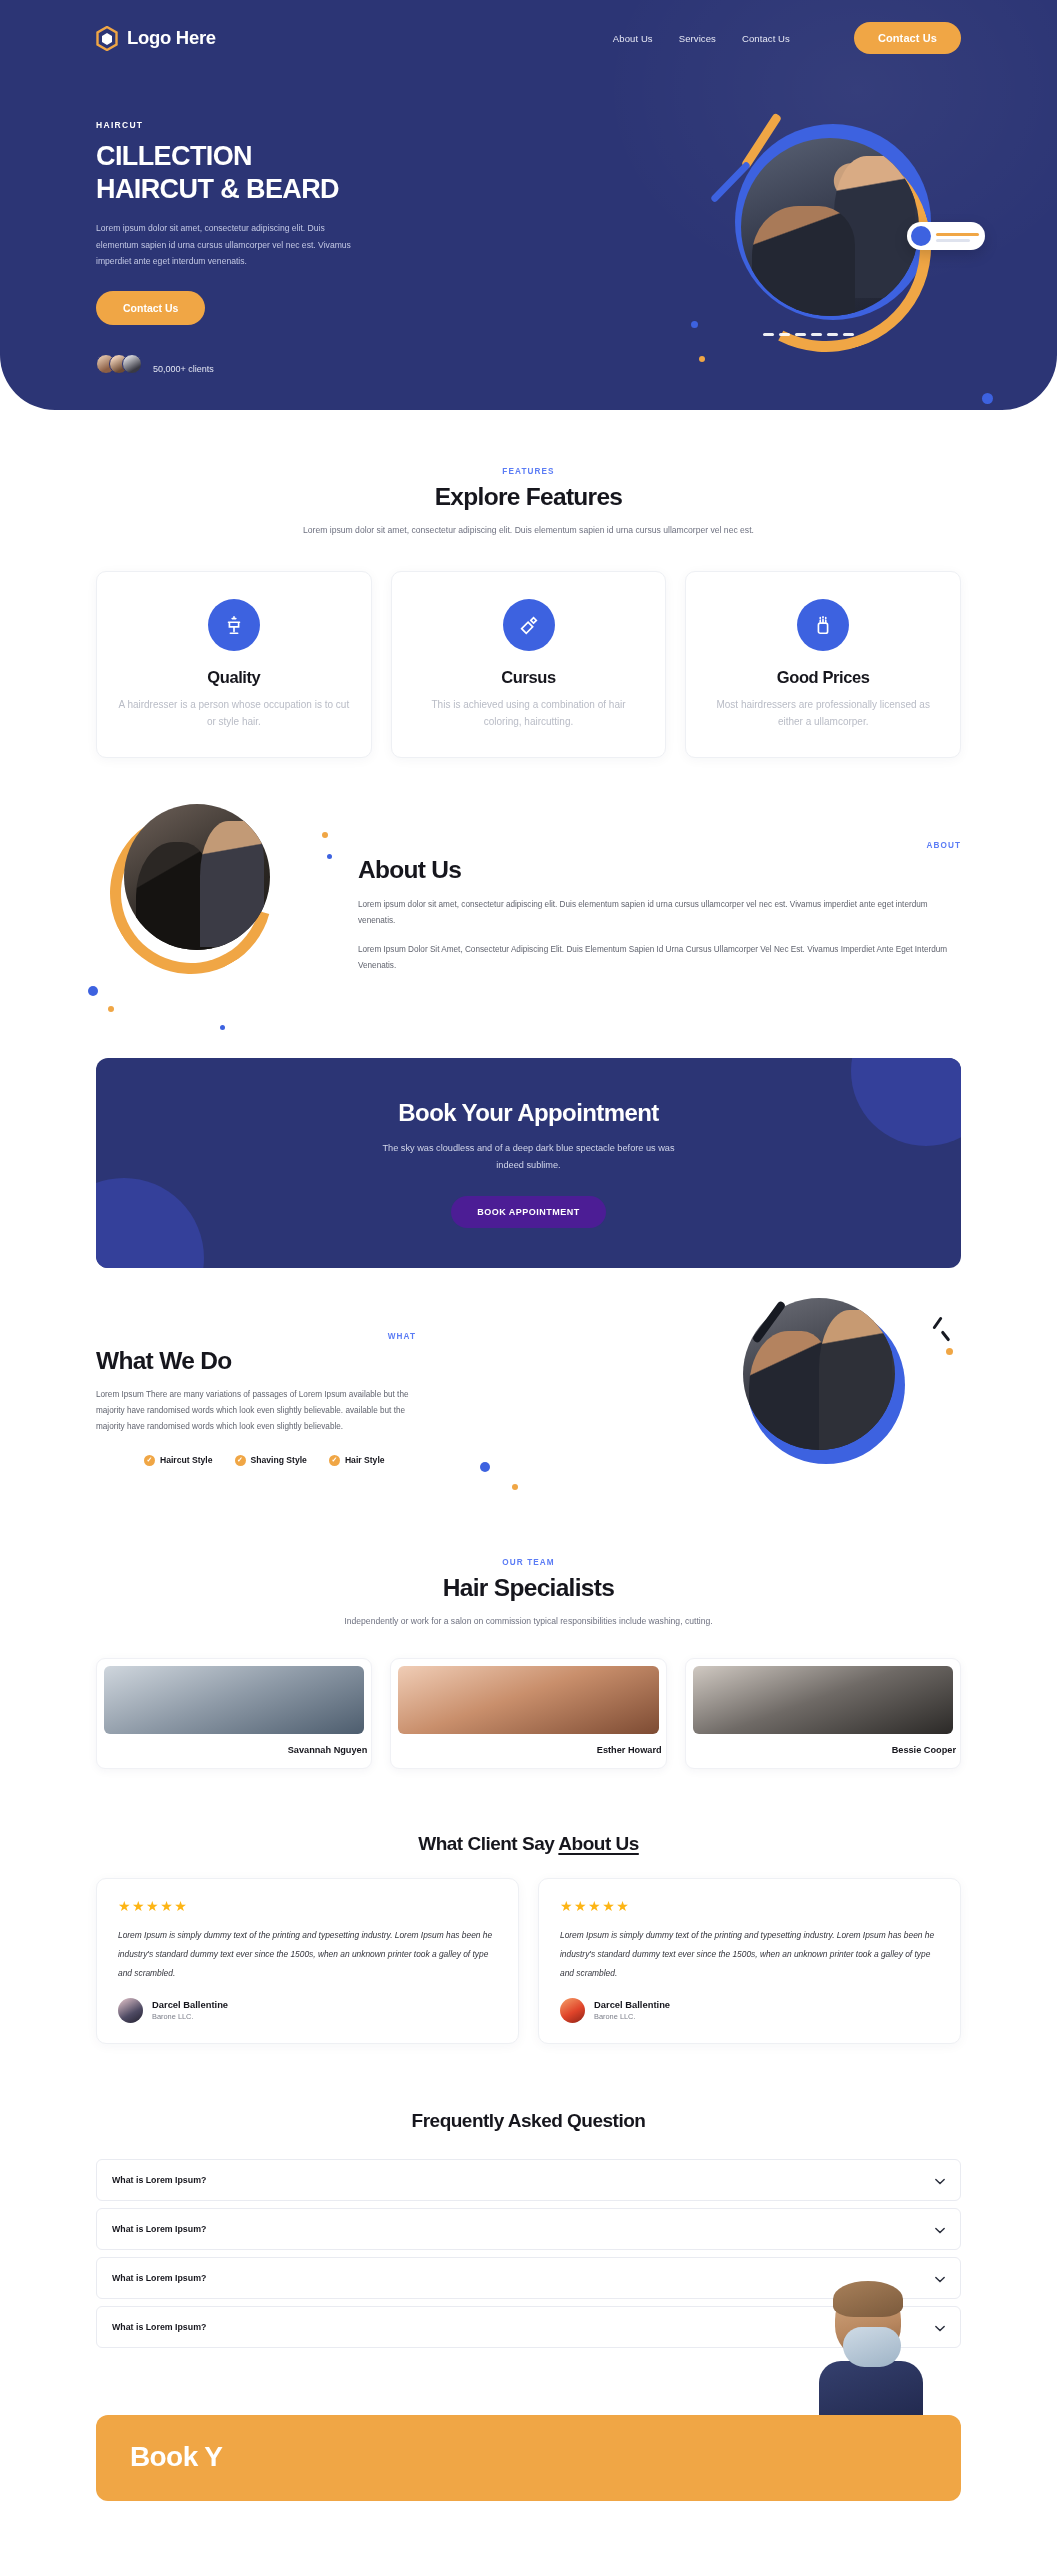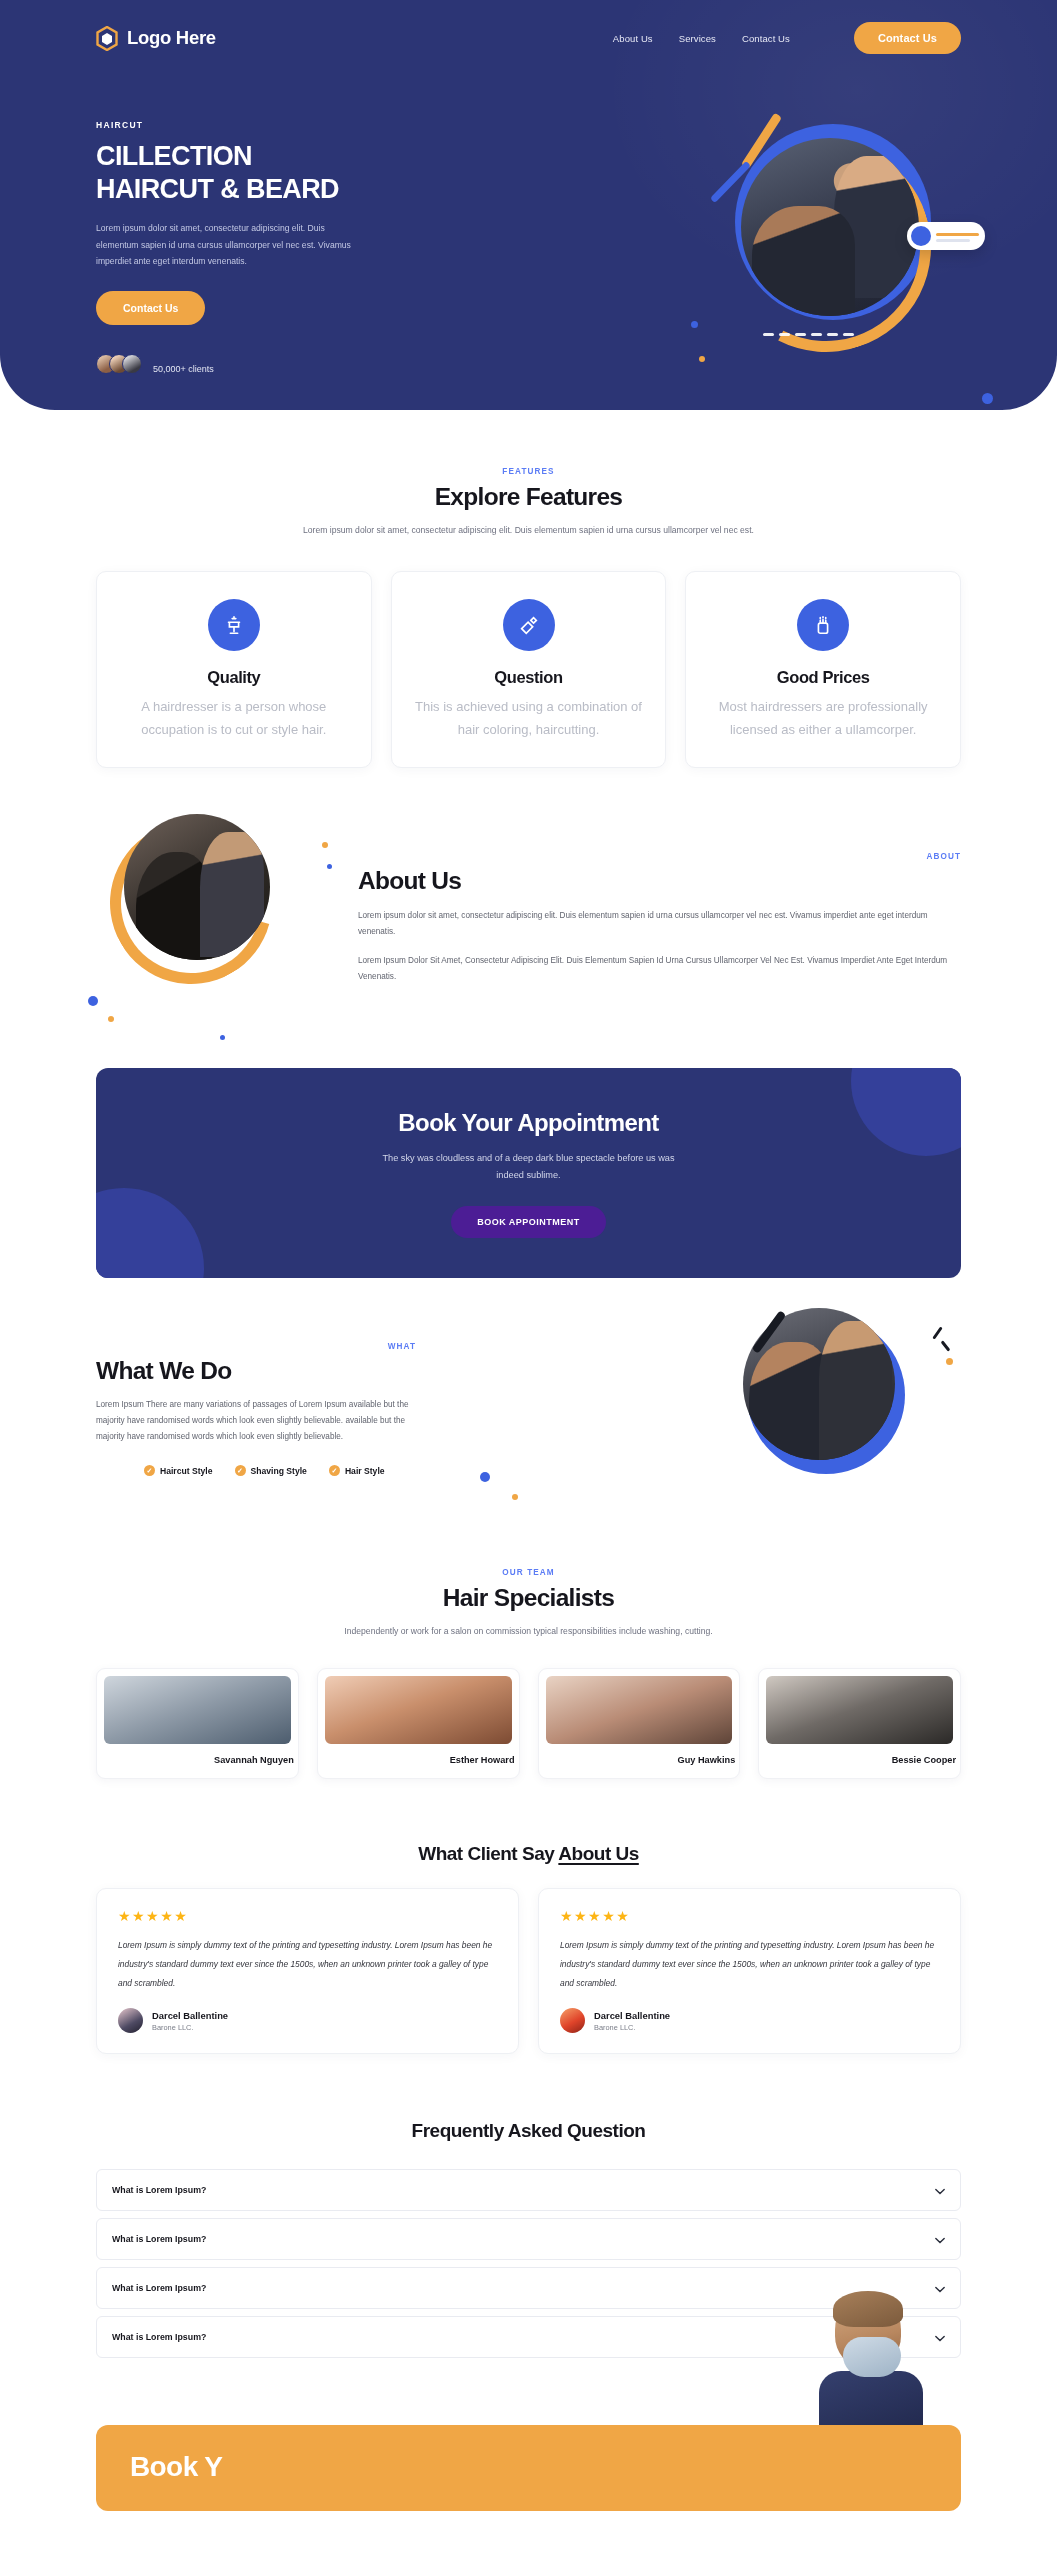--- a/index.html
+++ b/index.html
@@ -148,21 +148,21 @@
     flex:1; background:#fff; border:1px solid #eef0f4;
     border-radius:10px; padding:27px 20px 26px; text-align:center;
     box-shadow:0 2px 12px rgba(30,35,70,.045);
   }
   .f-icon {
     width:52px; height:52px; border-radius:50%;
     background:#3d62e0; margin:0 auto 17px;
     display:flex; align-items:center; justify-content:center;
   }
   .f-title { font-size:16.5px; font-weight:800; letter-spacing:-.4px; color:#16161d; }
-  .f-desc { color:#b9bcc6; font-size:13px; line-height:1.75; margin-top:9px; }
+  .f-desc { color:#b9bcc6; font-size:10px; line-height:1.75; margin-top:9px; }
 
   
   .about { display:flex; gap:42px; padding-top:60px; align-items:center; position:relative; }
   .about-art { position:relative; width:200px; height:180px; flex:none; margin-left:14px; }
   .about-ring {
     position:absolute; left:0; top:-6px; width:162px; height:162px;
     border-radius:50%; border:11px solid #f0a645;
     border-right-color:transparent; transform:rotate(-30deg);
   }
   .about-photo {
@@ -402,21 +402,21 @@
         <div class="f-title">Quality</div>
         <div class="f-desc">A hairdresser is a person whose occupation is to cut or style hair.</div>
       </div>
       <div class="f-card">
         <div class="f-icon">
           <svg width="22" height="22" viewBox="0 0 24 24" fill="none" stroke="#fff" stroke-width="1.8" stroke-linecap="round">
             <path d="M4 16l7-7 5 5-7 7z"></path>
               <path d="M14 7l3-3 3 3-3 3z"></path>
           </svg>
         </div>
-        <div class="f-title">Question</div>
+        <div class="f-title">Cursus</div>
         <div class="f-desc">This is achieved using a combination of hair coloring, haircutting.</div>
       </div>
       <div class="f-card">
         <div class="f-icon">
           <svg width="22" height="22" viewBox="0 0 24 24" fill="none" stroke="#fff" stroke-width="1.8" stroke-linecap="round">
             <rect x="7" y="10" width="10" height="11" rx="2"></rect>
               <path d="M9 10V7M12 10V6M15 10V7M9 4v1M12 3v1M15 4v1"></path>
           </svg>
         </div>
         <div class="f-title">Good Prices</div>
@@ -496,24 +496,20 @@
     <h2 class="h2">Hair Specialists</h2>
     <p class="lede" style="max-width:420px">Independently or work for a salon on commission typical responsibilities include washing, cutting.</p>
     <div class="team-grid">
       <div class="t-card">
         <div class="t-photo tp1"></div>
         <div class="t-name">Savannah Nguyen</div>
       </div>
       <div class="t-card">
         <div class="t-photo tp2"></div>
         <div class="t-name">Esther Howard</div>
-      </div>
-      <div class="t-card">
-        <div class="t-photo tp3"></div>
-        <div class="t-name">Guy Hawkins</div>
       </div>
       <div class="t-card">
         <div class="t-photo tp4"></div>
         <div class="t-name">Bessie Cooper</div>
       </div>
     </div>
   </section>
 
   <section class="section testi">
     <h2 class="testi-title">

